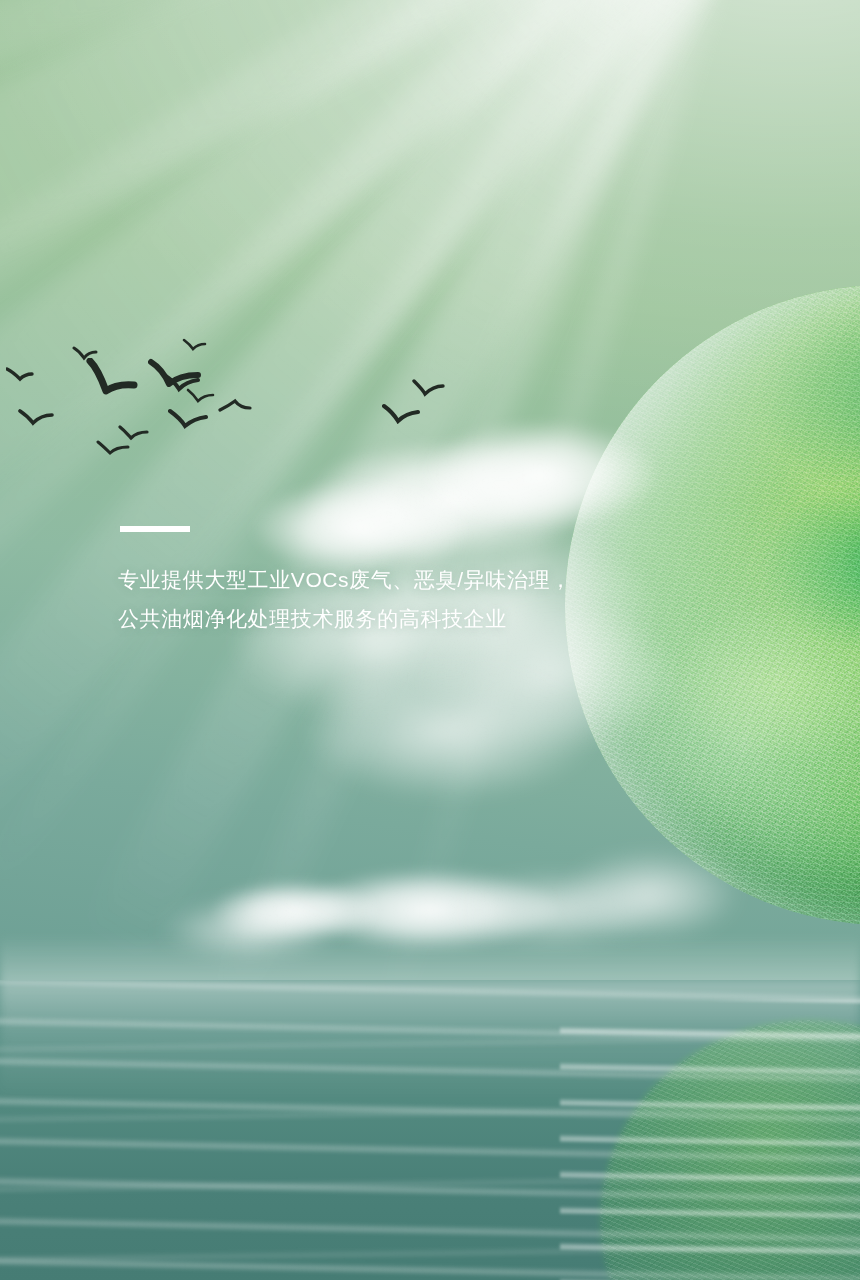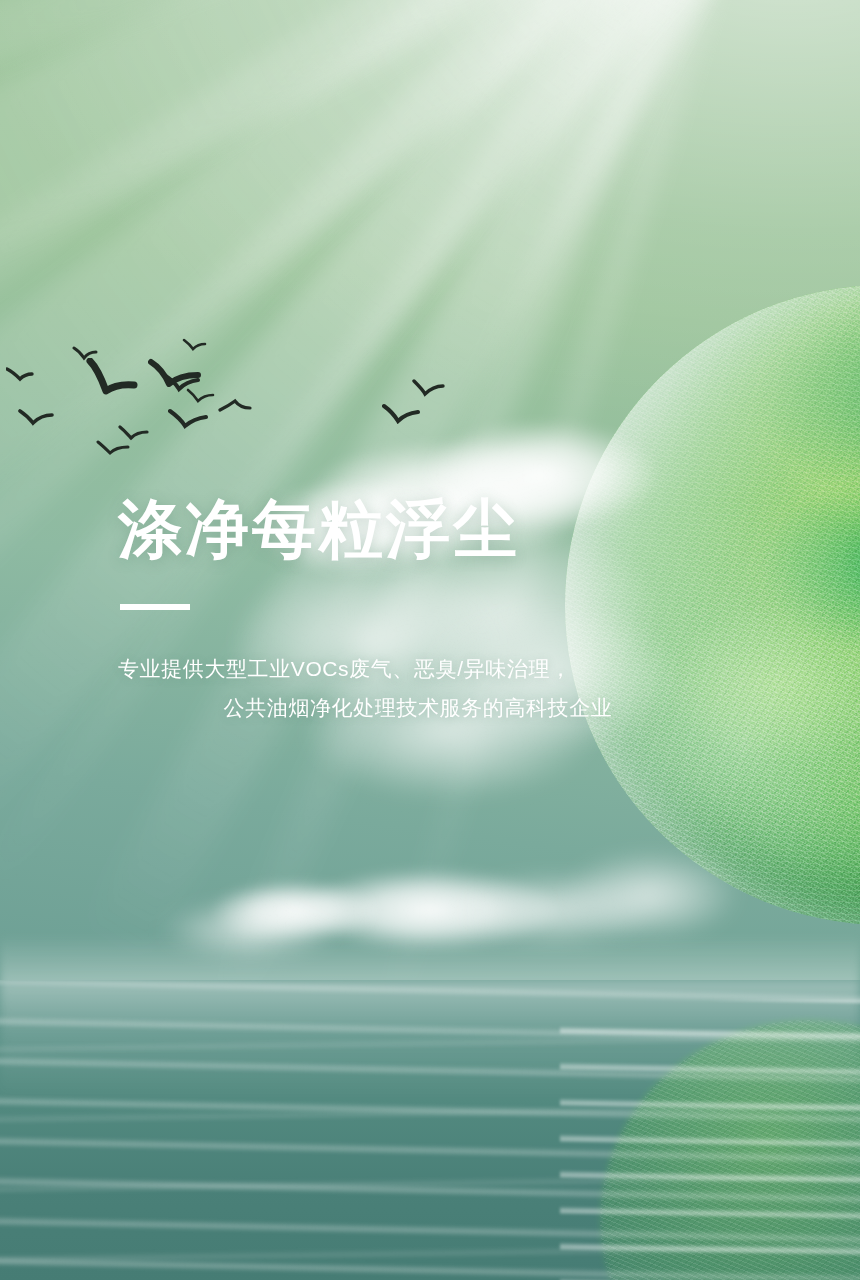--- a/index.html
+++ b/index.html
@@ -221,21 +221,21 @@
     text-shadow: 0 2px 14px rgba(70,120,95,0.30);
     white-space: nowrap;
   }
   .divider {
     width: 70px;
     height: 6px;
     background: #ffffff;
     margin: 36px 0 0 2px;
   }
   .subtitle {
-    margin-top: 39px;
+    margin-top: 28px;
     color: #ffffff;
     font-size: 21px;
     line-height: 39px;
     letter-spacing: 0.6px;
     text-shadow: 0 1px 8px rgba(70,120,95,0.26);
     white-space: nowrap;
   }
 </style>
 </head>
 <body>
@@ -347,24 +347,23 @@
         </svg>
     </div>
     <div class="bird" style="left:96px; top:110px; width:38px; height:18px;">
       <svg viewBox="0 0 38 18" width="38" height="18">
           <path d="M2 2 C7 6 11 10 14 13 C18 9 24 7 32 7" stroke="#222a24" stroke-width="3" fill="none" stroke-linecap="round"></path>
         </svg>
     </div>
   </div>
 
   <div class="content">
-    <div class="headline">涤净每粒浮尘</div>
     <div class="divider"></div>
     <div class="subtitle">专业提供大型工业VOCs废气、恶臭/异味治理，</div>
-    <div class="subtitle" style="margin-top:0;text-align:center;">公共油烟净化处理技术服务的高科技企业</div>
+    <div class="subtitle" style="margin-top:0;">公共油烟净化处理技术服务的高科技企业</div>
   </div>
 
   <div class="horizon-mist"></div>
 
   <div class="water">
     <div class="globe-reflection"></div>
     <div class="globe-reflection-texture"></div>
     <div class="water-ripples"></div>
     <div class="reflection-ripples"></div>
     <div class="water-highlight"></div>

